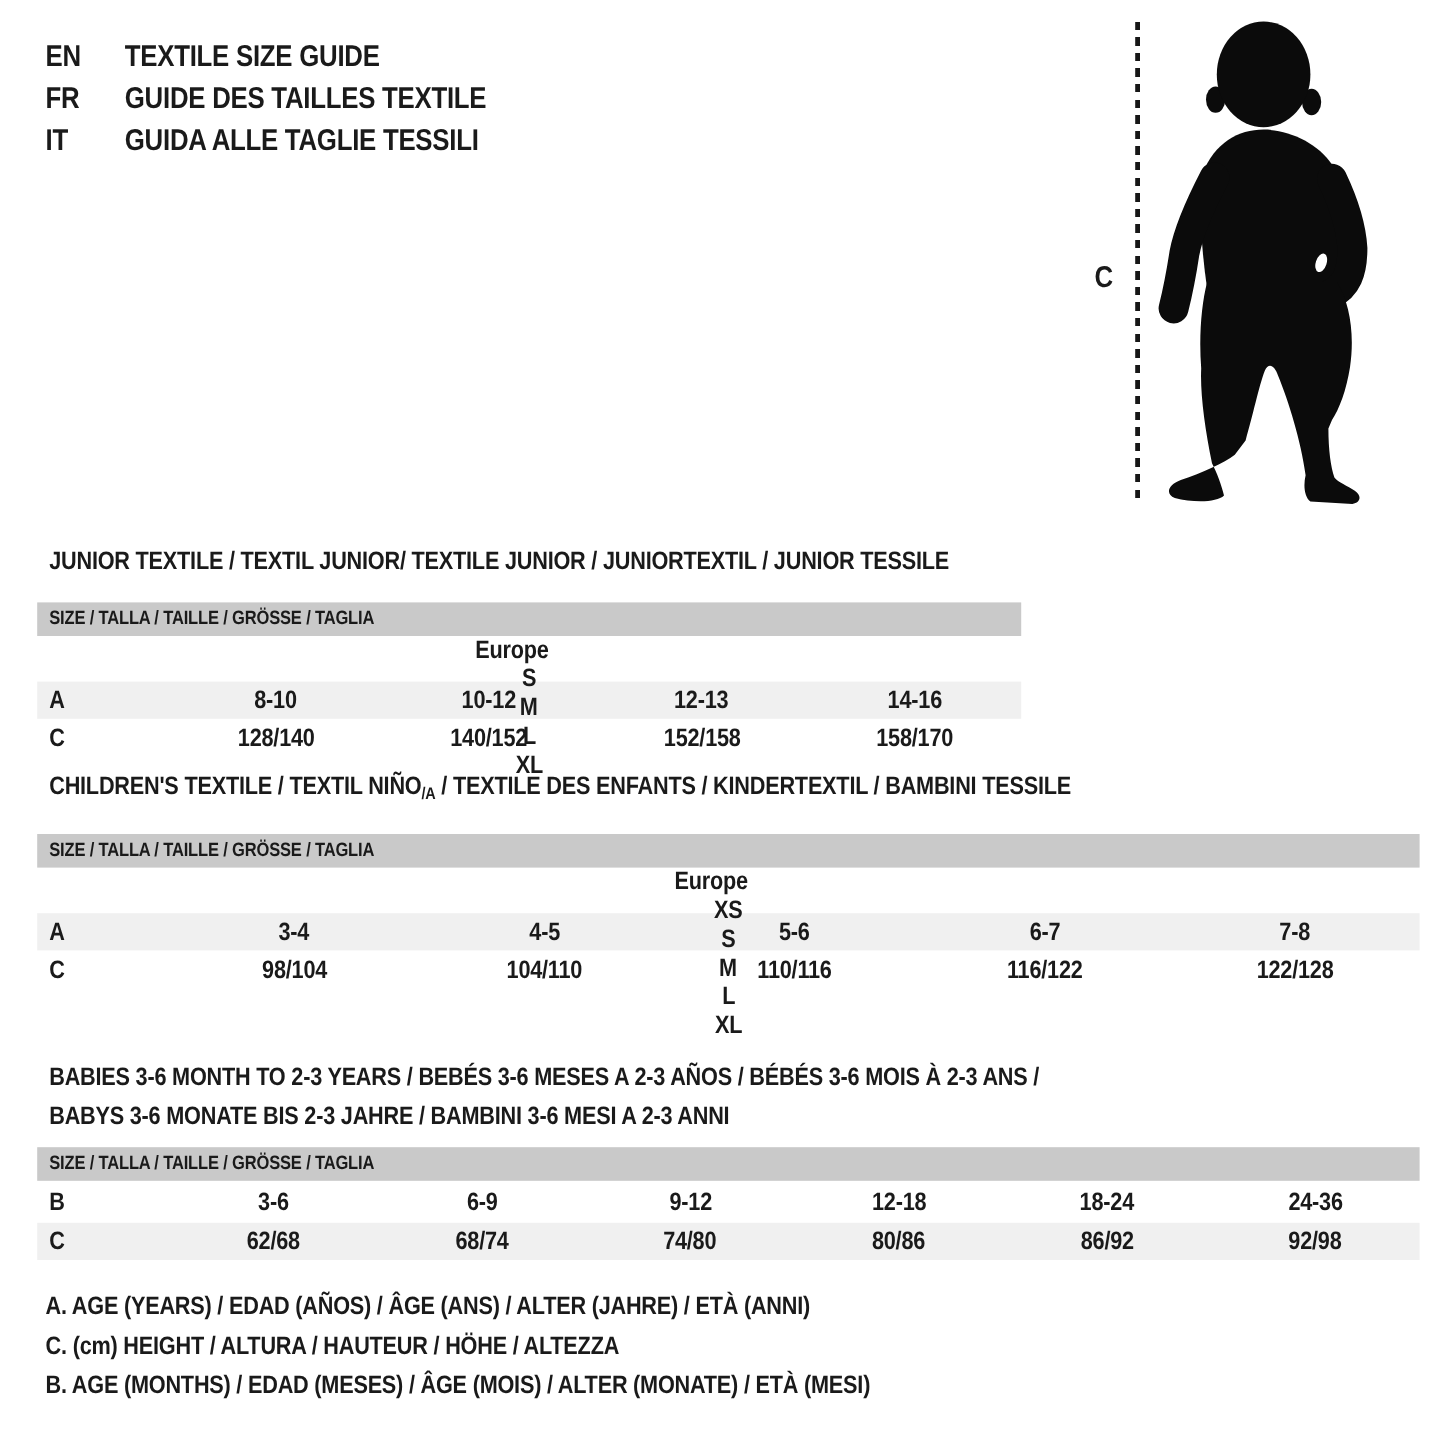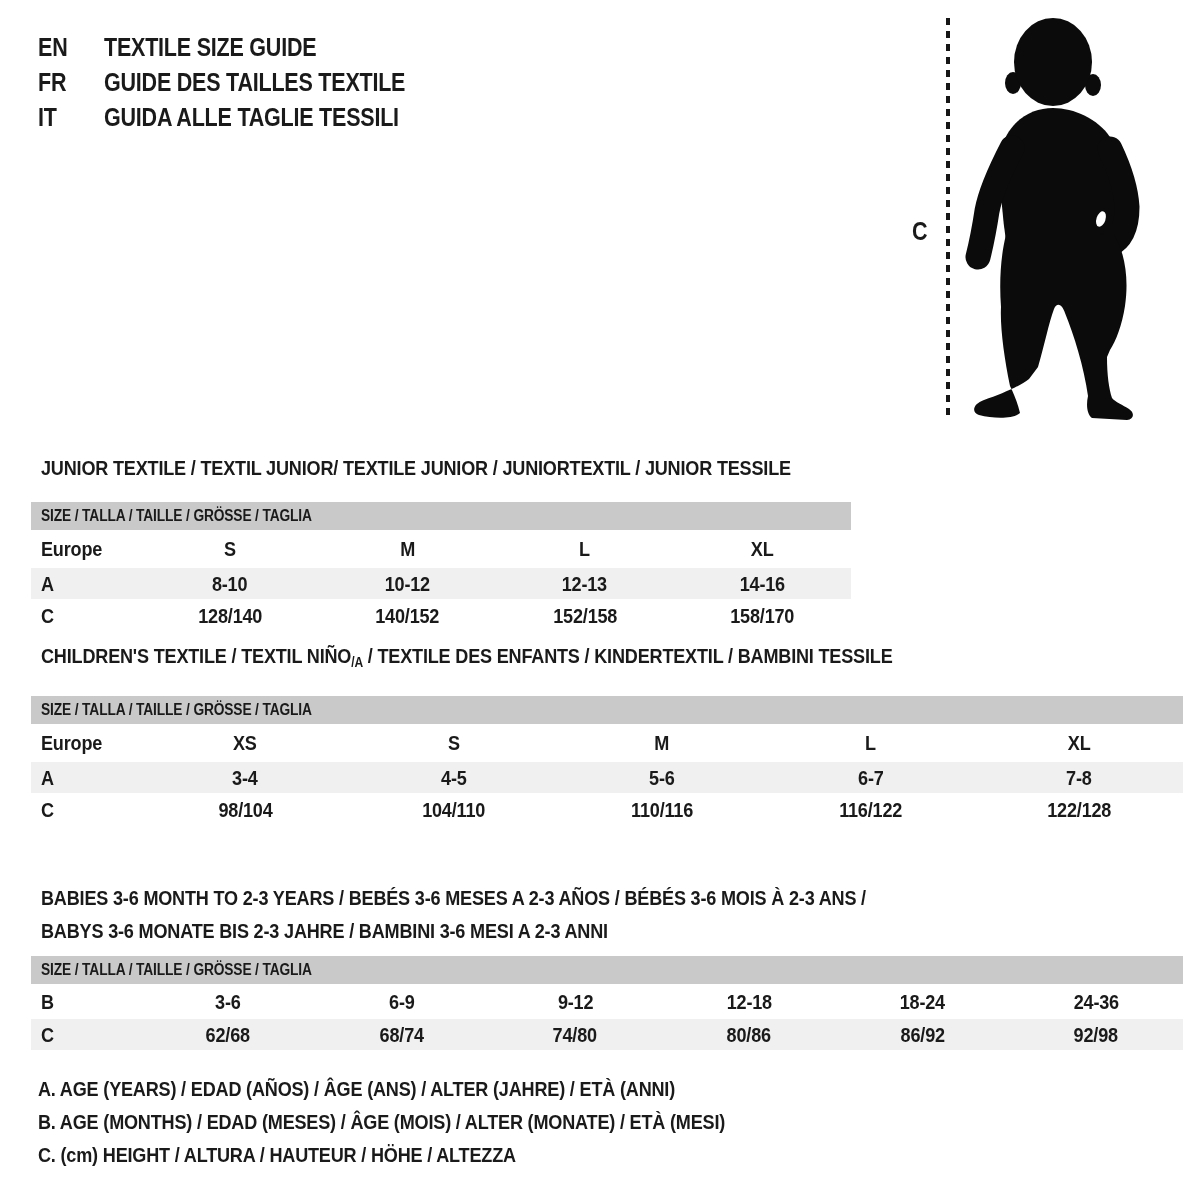--- a/index.html
+++ b/index.html
@@ -26,21 +26,21 @@
   .table-section{position:absolute;left:31px;}
   .w-junior{width:820px;}
   .w-wide{width:1152px;}
   .tbl-title{margin:0;font-size:21px;line-height:20px;font-weight:700;padding-left:10px;}
   .tbl-title.two-line{line-height:33px;}
   .tbl-title .sub{font-size:14px;vertical-align:-4px;}
   .mb-std{margin-bottom:24px;}
   .mb-babies{margin-bottom:9px;margin-top:28px;}
   .size-bar{height:28px;background:#c9c9c9;display:flex;align-items:center;padding-left:10px;box-sizing:border-box;font-size:16px;}
   .row{display:flex;align-items:center;font-size:21px;}
-  .row-head{height:38px;}
+  .row-head{height:38px;flex-direction:column;}
   .row-a{height:31px;}
   .row-c{height:33px;}
   .row-b{height:35px;}
   .row-c2{height:31px;}
   .shaded{background:#f0f0f0;}
   .cell-label{width:110px;padding-left:10px;box-sizing:border-box;}
   .cell{flex:1;text-align:center;}
 
   
   .legend{position:absolute;left:38px;top:1072px;font-size:21px;}
@@ -168,20 +168,20 @@
       <div class="cell"><span class="tc">86/92</span></div>
       <div class="cell"><span class="tc">92/98</span></div>
     </div>
   </section>
 
   <footer class="legend">
     <div class="legend-line">
         <span class="t">A. AGE (YEARS) / EDAD (AÑOS) / ÂGE (ANS) / ALTER (JAHRE) / ETÀ (ANNI)</span>
       </div>
     <div class="legend-line">
-        <span class="t">B. AGE (MONTHS) / EDAD (MESES) / ÂGE (MOIS) / ALTER (MONATE) / ETÀ (MESI)</span>
+        <span class="t">C. (cm) HEIGHT / ALTURA / HAUTEUR / HÖHE / ALTEZZA</span>
       </div>
     <div class="legend-line">
-        <span class="t">C. (cm) HEIGHT / ALTURA / HAUTEUR / HÖHE / ALTEZZA</span>
+        <span class="t">B. AGE (MONTHS) / EDAD (MESES) / ÂGE (MOIS) / ALTER (MONATE) / ETÀ (MESI)</span>
       </div>
   </footer>
 
 </div>
 
 </body></html>

